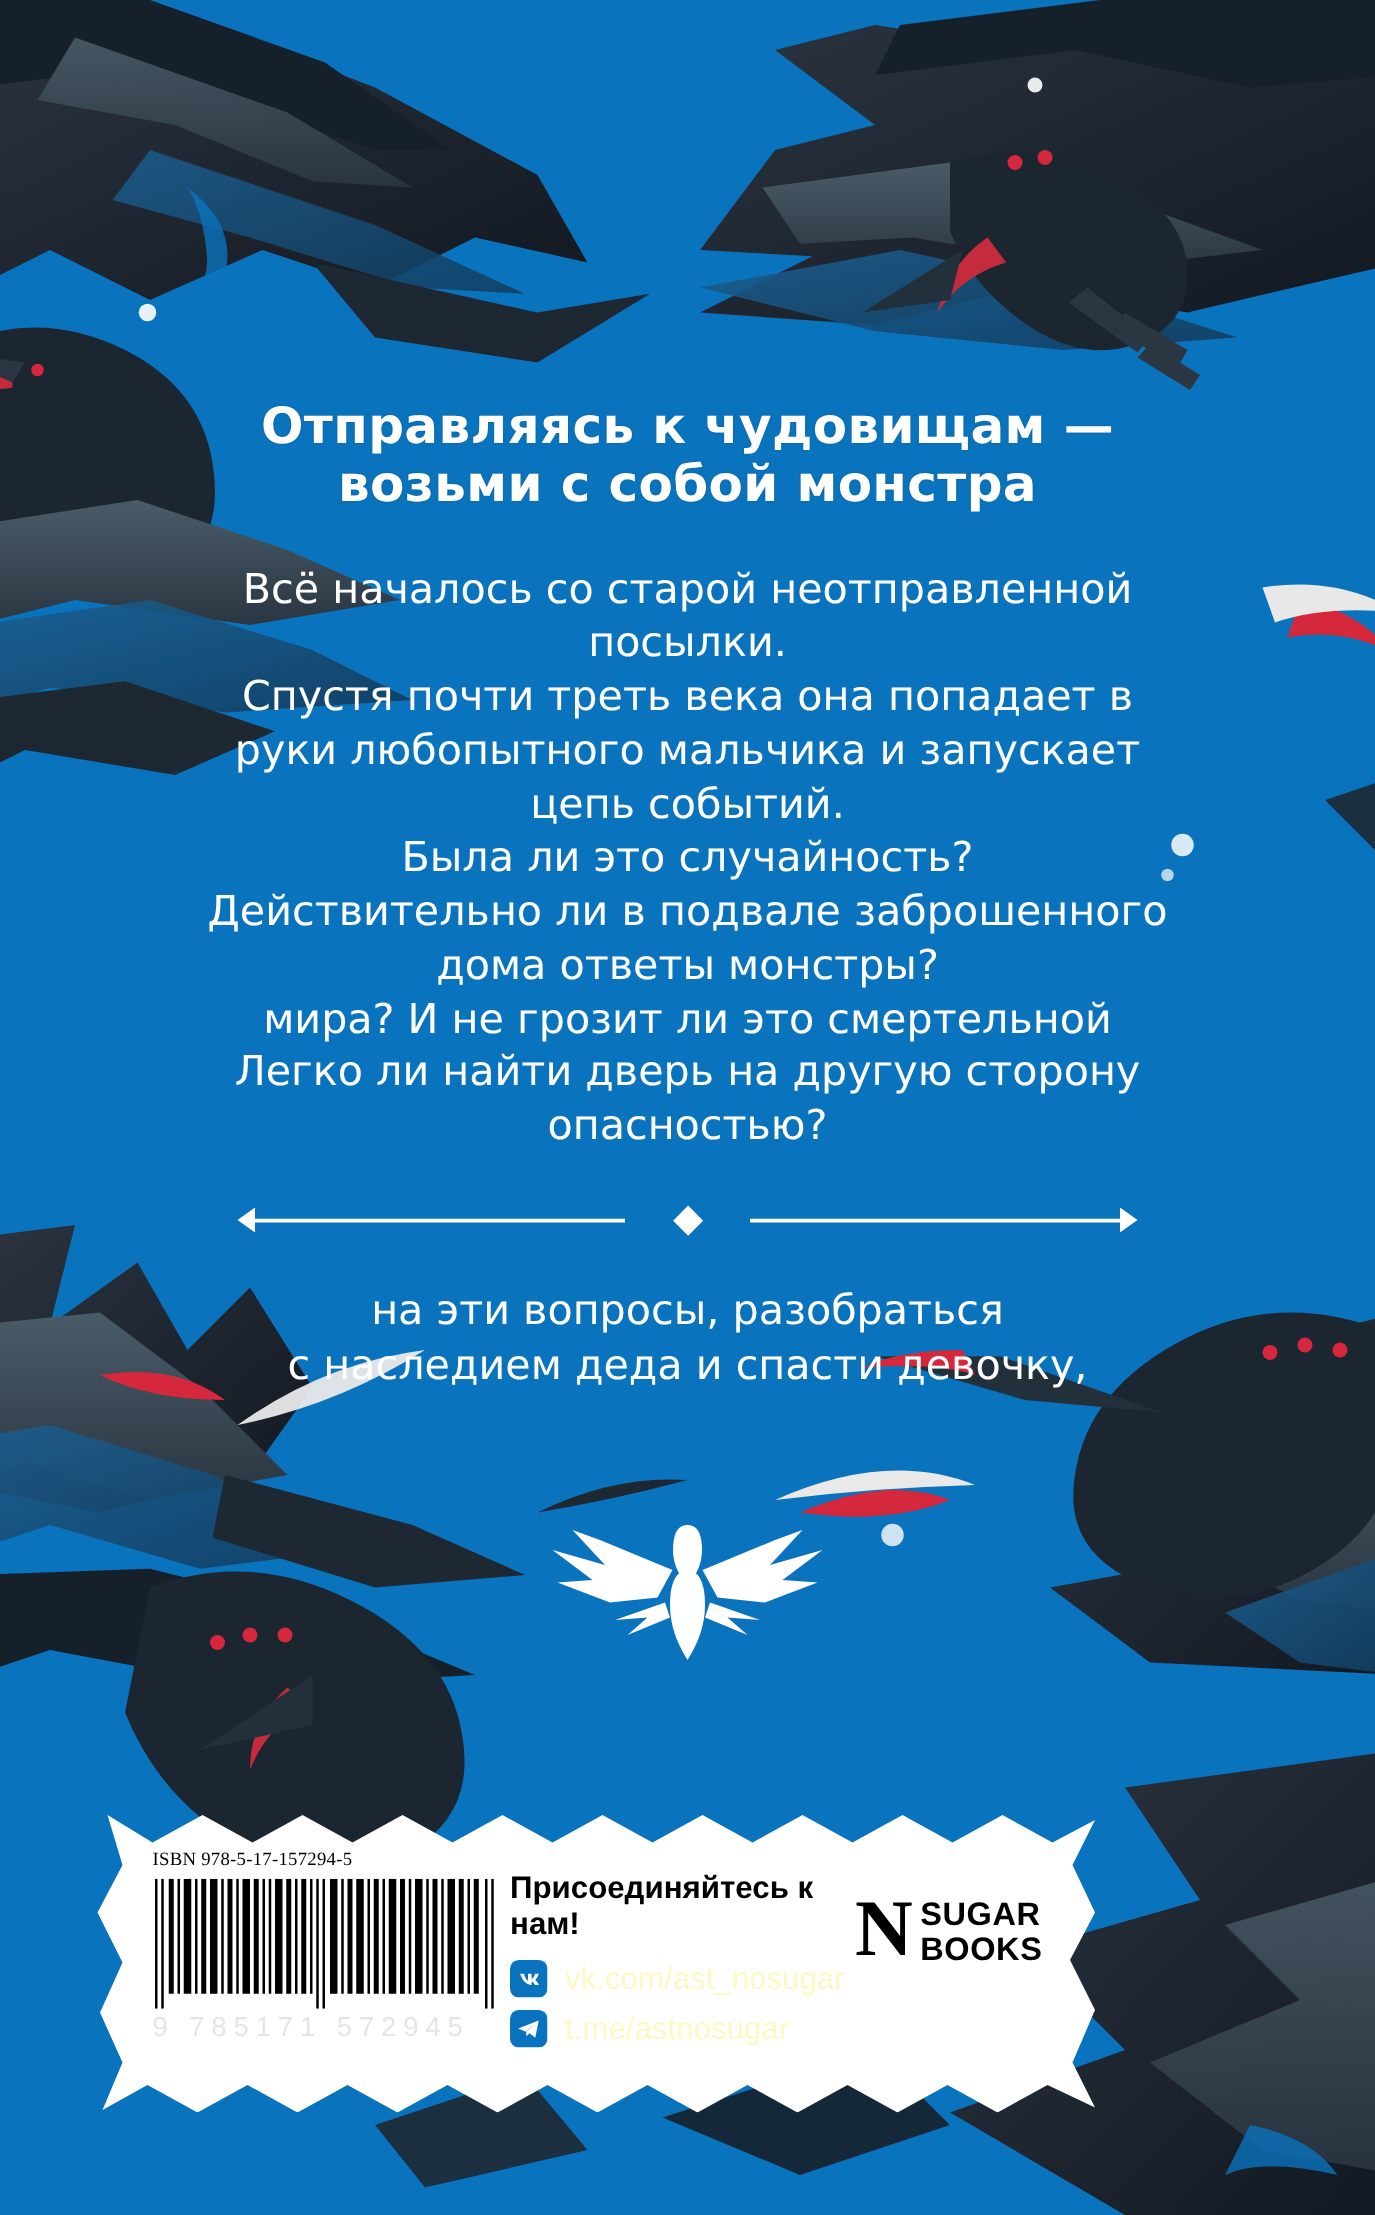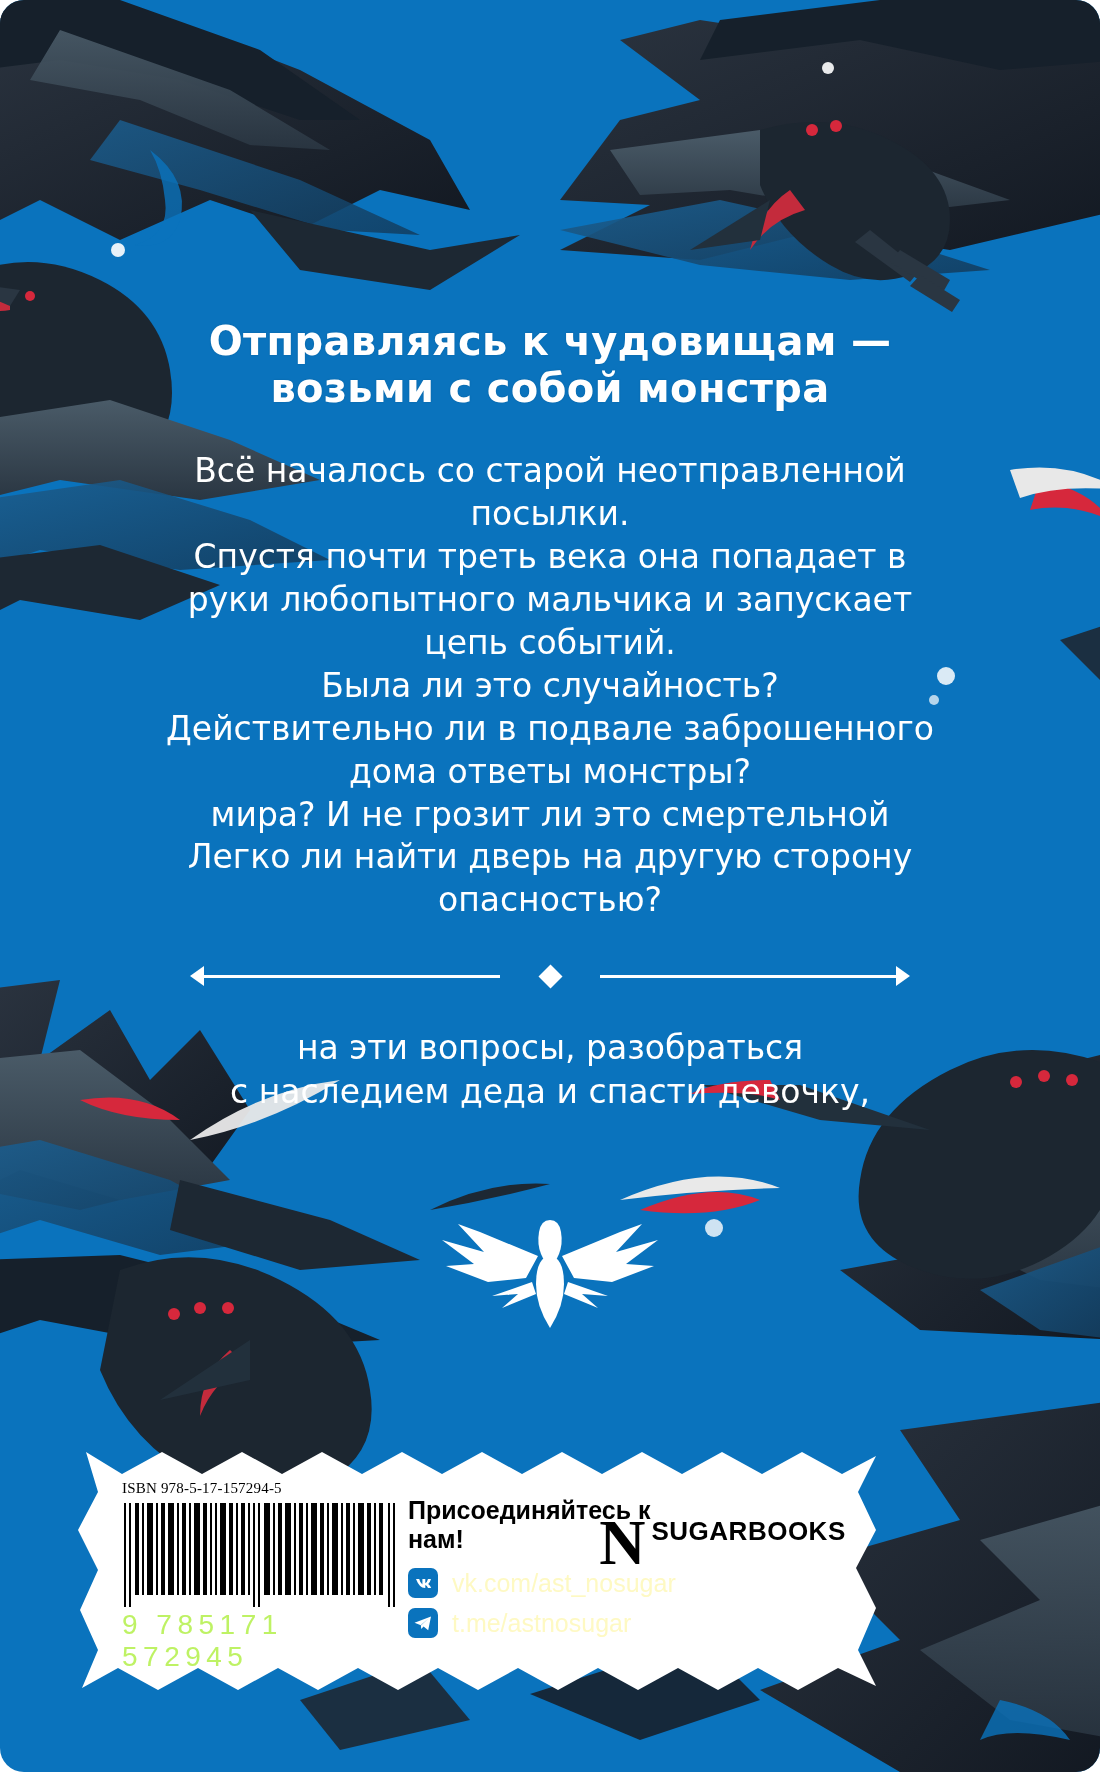--- a/index.html
+++ b/index.html
@@ -13,21 +13,20 @@
     font-family: "DejaVu Sans", sans-serif;
     overflow: hidden;
   }
 
   #cover {
     position: relative;
     width: 1100px;
     height: 1772px;
     background: #0a73bd;
     overflow: hidden;
-    border-radius: 24px;
   }
 
   
   .art-layer {
     position: absolute;
     inset: 0;
     width: 1100px;
     height: 1772px;
     pointer-events: none;
   }
@@ -145,24 +144,24 @@
     margin: 0 0 6px 2px;
     letter-spacing: 0.2px;
   }
   .barcode {
     width: 282px;
     height: 104px;
     display: block;
   }
   .barcode-digits {
     font-family: "Liberation Sans", sans-serif;
-    font-size: 28px;
+    font-size: 22px;
     letter-spacing: 5.5px;
     margin: 2px 0 0 2px;
-    color: #bef264;
+    color: #e5e5e5;
   }
 
   .social {
     margin-left: 6px;
     flex: 1;
     color: #000;
     padding-top: 16px;
   }
   .social-title {
     font-size: 25px;
@@ -198,21 +197,21 @@
   .pub-n {
     font-family: "Liberation Serif", serif;
     font-weight: bold;
     font-size: 64px;
     line-height: 0.9;
     color: #000;
     margin-right: 6px;
   }
   .pub-words {
     display: flex;
-    flex-direction: row;
+    flex-direction: column;
     justify-content: center;
     padding-top: 4px;
   }
   .pub-words span {
     font-family: "Liberation Sans", sans-serif;
     font-weight: bold;
     font-size: 26px;
     line-height: 1.06;
     letter-spacing: 0.5px;
     color: #000;

